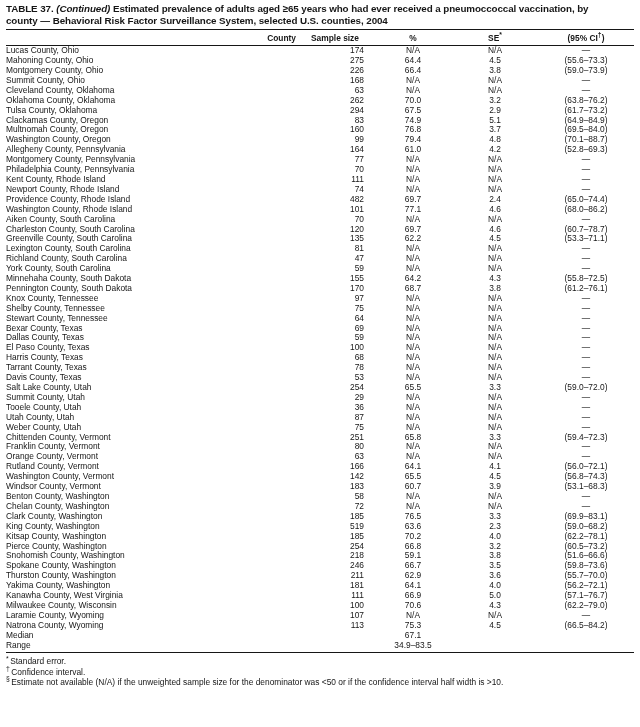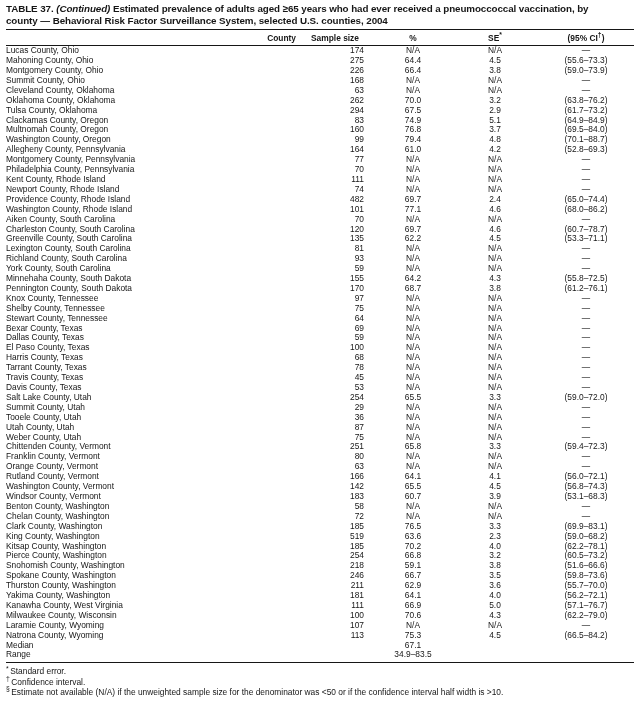--- a/index.html
+++ b/index.html
@@ -201,21 +201,21 @@
       </tr>
       <tr>
         <td class="td-county">Lexington County, South Carolina</td>
         <td class="td-sample">81</td>
         <td class="td-pct">N/A</td>
         <td class="td-se">N/A</td>
         <td class="td-ci">—</td>
       </tr>
       <tr>
         <td class="td-county">Richland County, South Carolina</td>
-        <td class="td-sample">93</td>
+        <td class="td-sample">47</td>
         <td class="td-pct">N/A</td>
         <td class="td-se">N/A</td>
         <td class="td-ci">—</td>
       </tr>
       <tr>
         <td class="td-county">York County, South Carolina</td>
         <td class="td-sample">59</td>
         <td class="td-pct">N/A</td>
         <td class="td-se">N/A</td>
         <td class="td-ci">—</td>
@@ -279,27 +279,20 @@
       <tr>
         <td class="td-county">Harris County, Texas</td>
         <td class="td-sample">68</td>
         <td class="td-pct">N/A</td>
         <td class="td-se">N/A</td>
         <td class="td-ci">—</td>
       </tr>
       <tr>
         <td class="td-county">Tarrant County, Texas</td>
         <td class="td-sample">78</td>
-        <td class="td-pct">N/A</td>
-        <td class="td-se">N/A</td>
-        <td class="td-ci">—</td>
-      </tr>
-      <tr>
-        <td class="td-county">Travis County, Texas</td>
-        <td class="td-sample">45</td>
         <td class="td-pct">N/A</td>
         <td class="td-se">N/A</td>
         <td class="td-ci">—</td>
       </tr>
       <tr>
         <td class="td-county">Davis County, Texas</td>
         <td class="td-sample">53</td>
         <td class="td-pct">N/A</td>
         <td class="td-se">N/A</td>
         <td class="td-ci">—</td>

